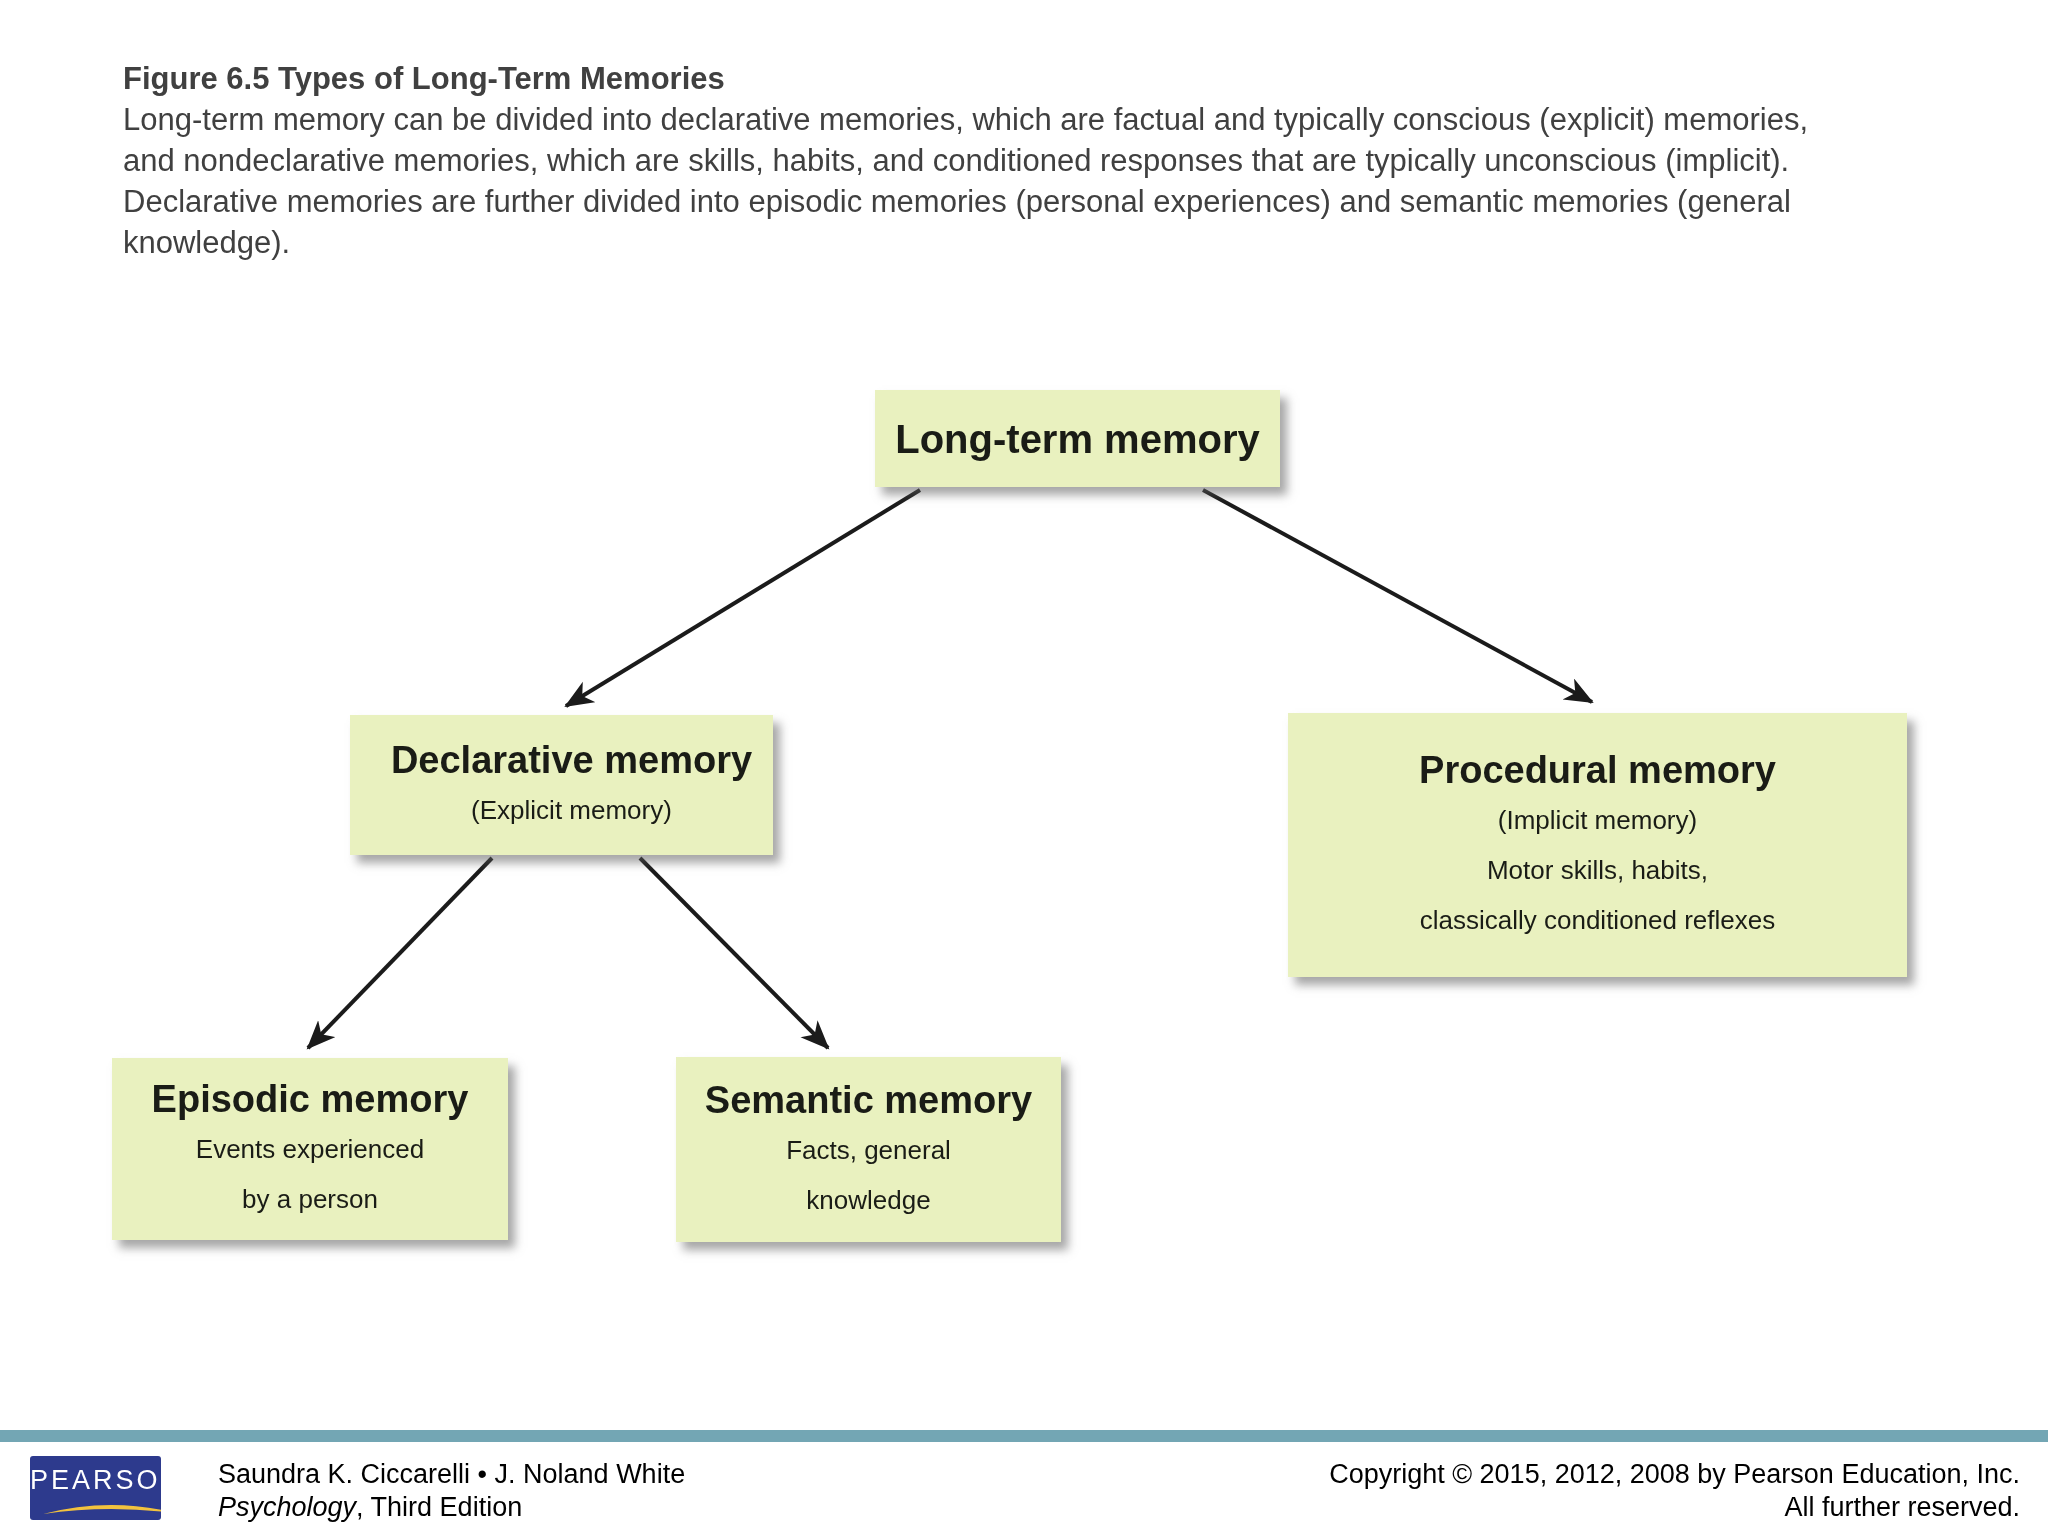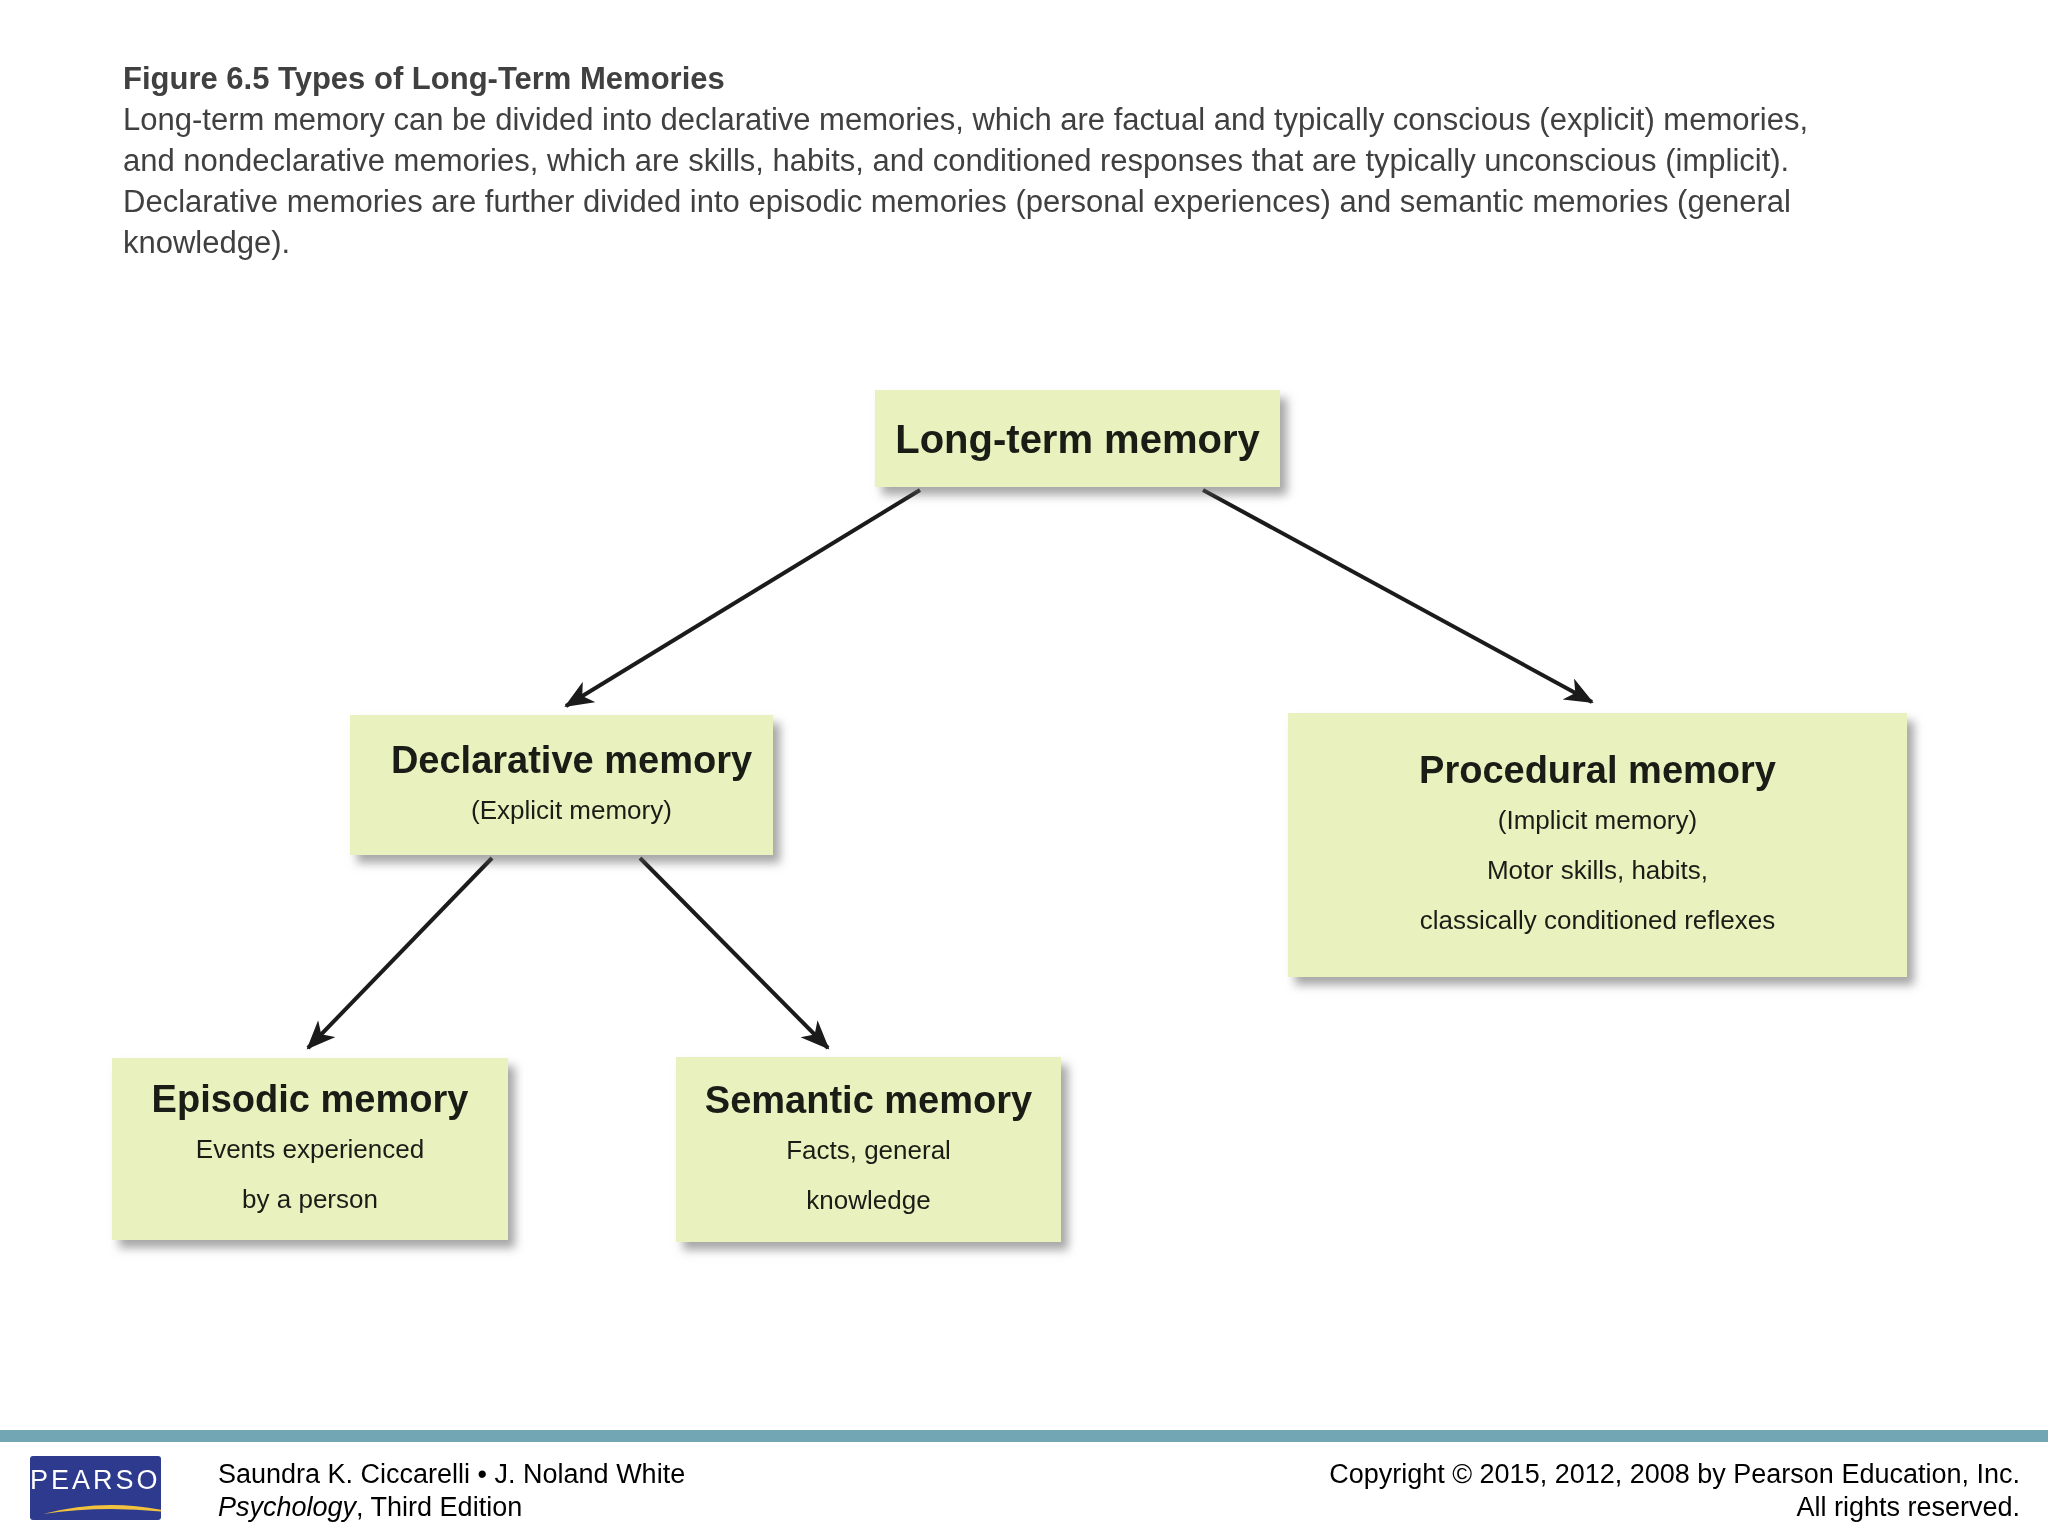--- a/index.html
+++ b/index.html
@@ -186,16 +186,16 @@
 
   <div class="book-info">
     <div>Saundra K. Ciccarelli • J. Noland White</div>
     <div>
       <span class="italic">Psychology</span><span>, Third Edition</span>
     </div>
   </div>
 
   <div class="copyright">
     <div>Copyright © 2015, 2012, 2008 by Pearson Education, Inc.</div>
-    <div>All rights reserved.</div>
+    <div>All further reserved.</div>
   </div>
 
 </div>
 
 </body></html>

